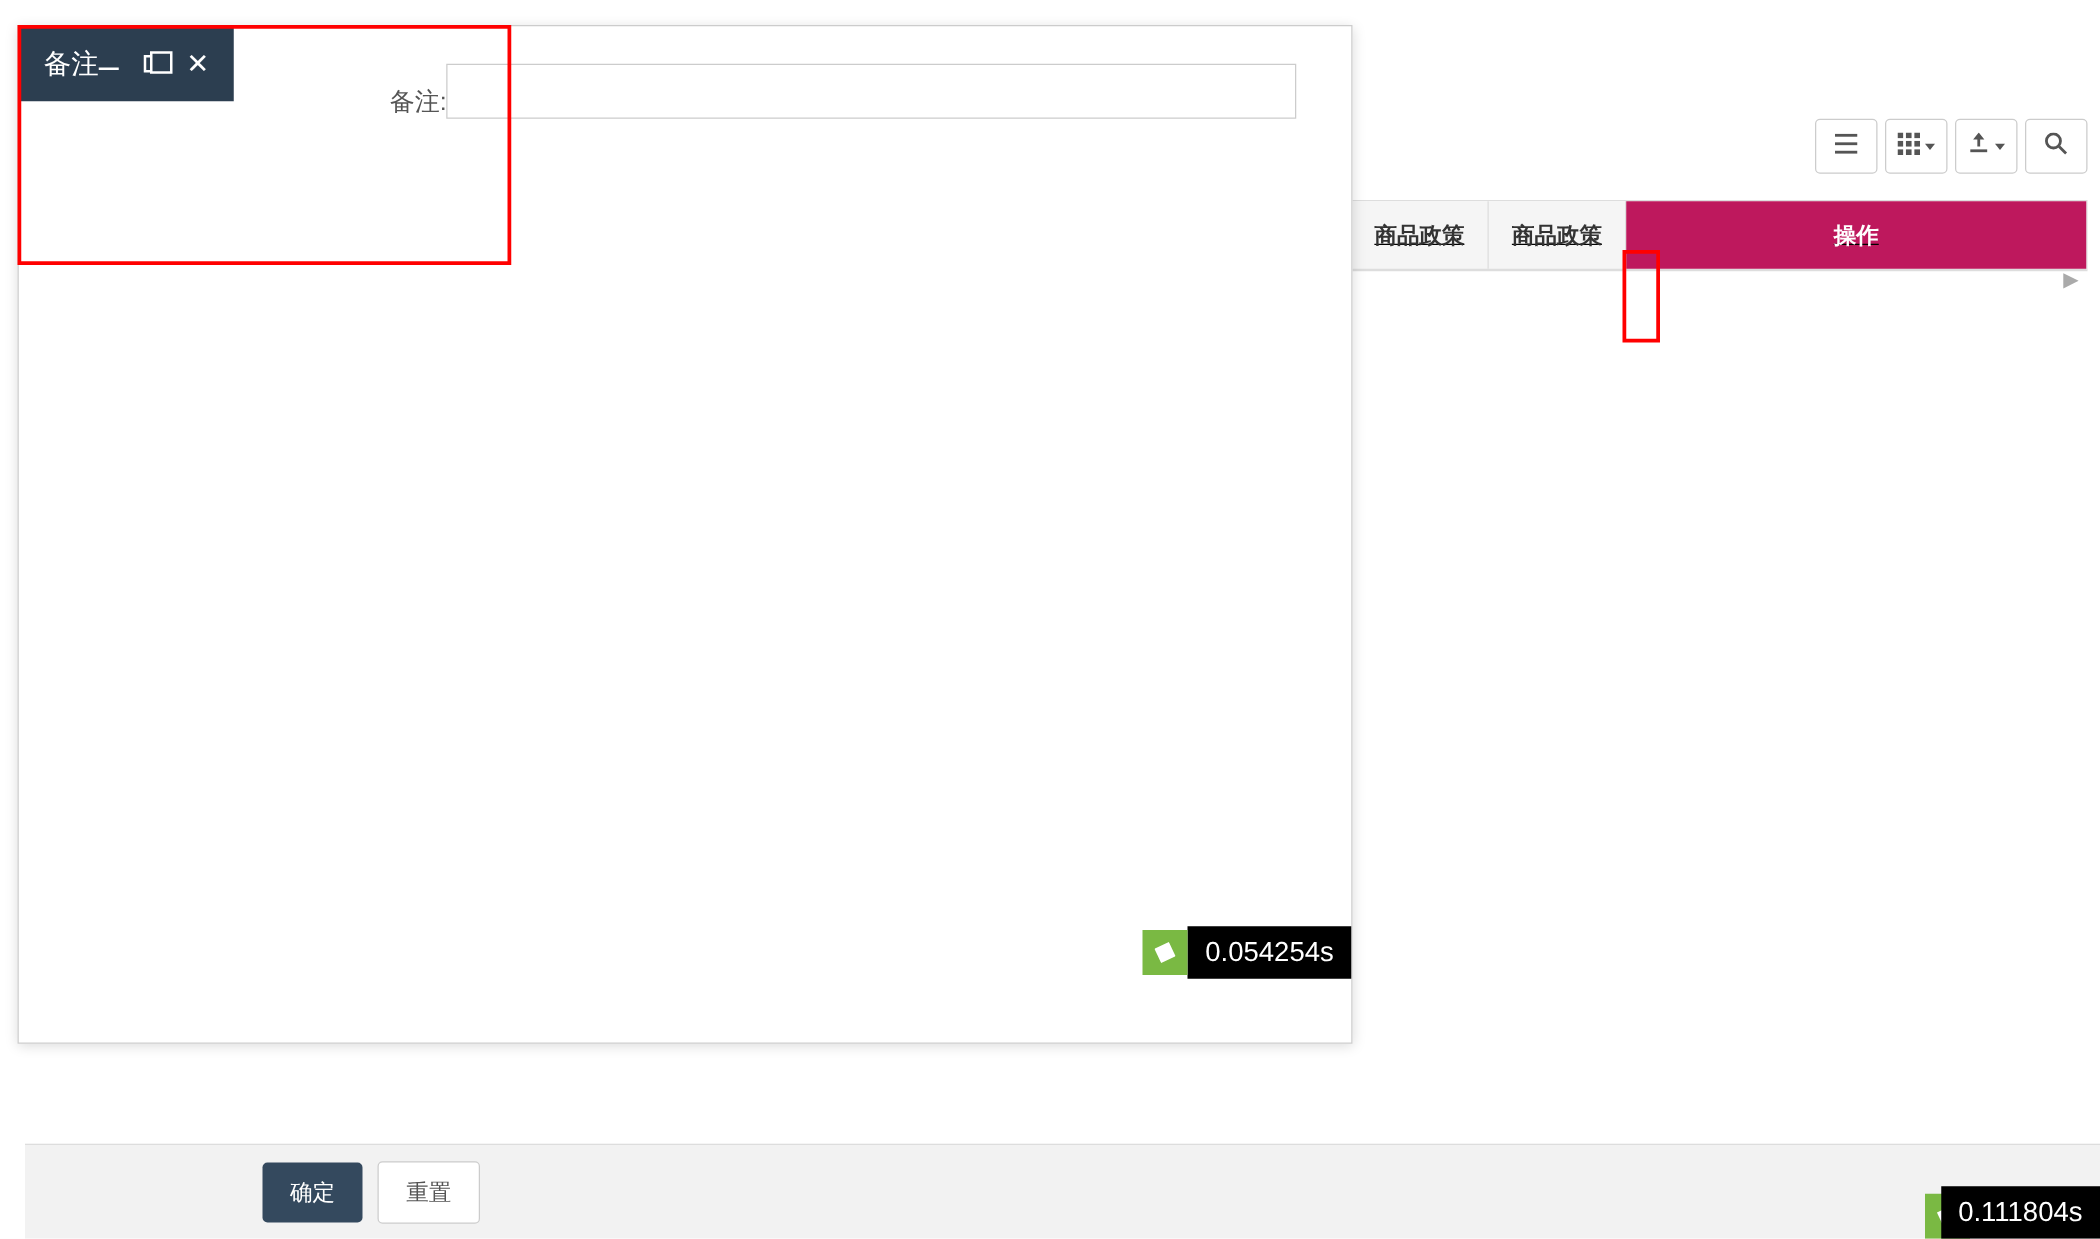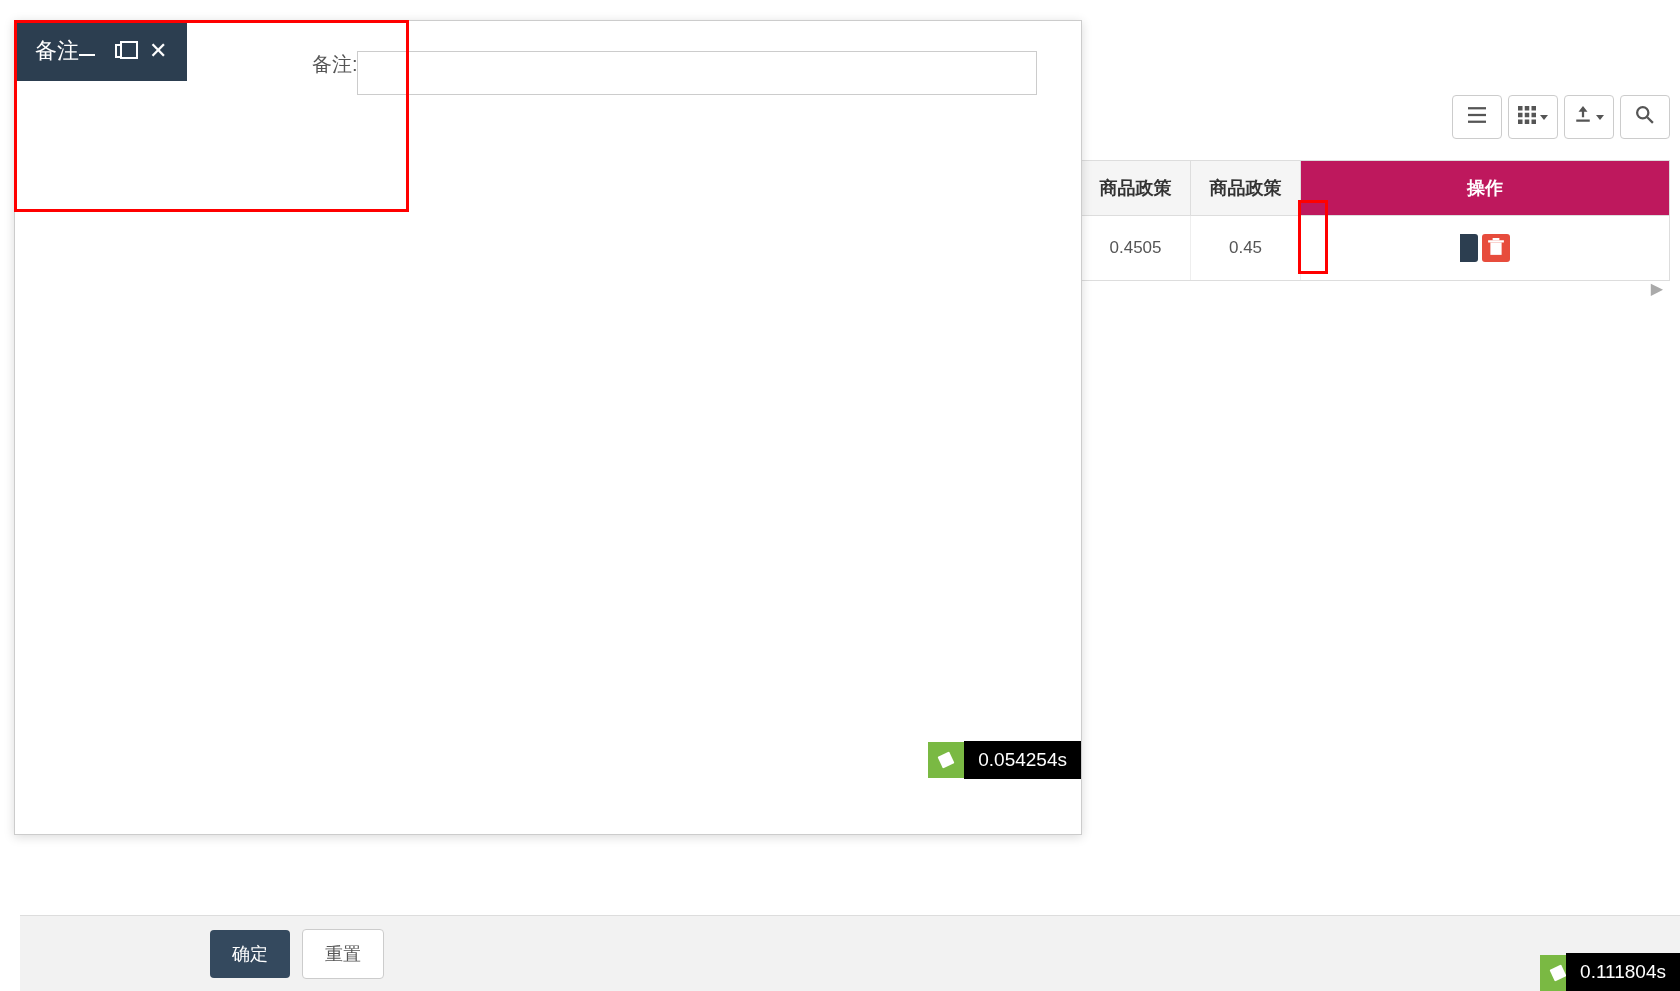--- a/index.html
+++ b/index.html
@@ -46,20 +46,21 @@
       position: absolute;
       top: 160px;
       left: 1080px;
       right: 10px;
       border: 1px solid #ddd;
     }
     .bg-thead {
       background: #f5f5f5;
       display: flex;
       border-bottom: 1px solid #ddd;
+      text-decoration: underline;
     }
     .bg-th {
       padding: 15px 12px;
       font-weight: bold;
       font-size: 18px;
       color: #333;
       text-align: center;
       border-right: 1px solid #ddd;
     }
     .bg-th:last-child { border-right: none; }
@@ -175,21 +176,21 @@
       line-height: 1;
     }
     
     .modal-body {
       flex: 1;
       padding: 30px 40px;
       position: relative;
     }
     .form-row {
       display: flex;
-      align-items: flex-start;
+      align-items: flex-end;
     }
     .form-label {
       font-size: 20px;
       color: #555;
       width: 130px;
       text-align: right;
     }
     .form-input {
       width: 680px;
       height: 44px;
@@ -218,21 +219,21 @@
       border: 3px solid #ff0000;
       pointer-events: none;
       z-index: 10;
     }
     
     
     .perf-badge {
       position: absolute;
       background: #000;
       color: #fff;
-      font-size: 19px;
+      font-size: 22px;
       padding: 8px 14px;
       display: flex;
       align-items: center;
     }
     .perf-inner {
       right: 0;
       top: 720px;
       position: absolute;
       z-index: 5;
     }
@@ -365,36 +366,20 @@
     </span>
   </button>
 </div>
 
 <div class="bg-table">
   <div class="bg-thead">
     <div class="bg-th" style="width:110px">商品政策</div>
     <div class="bg-th" style="width:110px">商品政策</div>
     <div class="bg-th highlighted" style="flex:1">操作</div>
   </div>
-  <div class="bg-tbody">
-    <div class="bg-td" style="width:110px">0.4505</div>
-    <div class="bg-td" style="width:110px">0.45</div>
-    <div class="bg-actions" style="flex:1">
-      <div class="action-dark"></div>
-      <div class="action-delete">
-        <span class="icon-trash">
-          <svg viewBox="0 0 16 16">
-              <rect x="3" y="4" width="10" height="11"></rect>
-              <rect x="1" y="2" width="14" height="2"></rect>
-              <rect x="5" y="0" width="6" height="2"></rect>
-            </svg>
-        </span>
-      </div>
-    </div>
-  </div>
   <div class="bg-scroll-arrow">▶</div>
 </div>
 
 <div class="modal">
   <div class="modal-header">
     <div class="modal-title">备注</div>
     <div class="window-controls">
       <span class="wc">
           <span class="wc-min"></span>
         </span>

